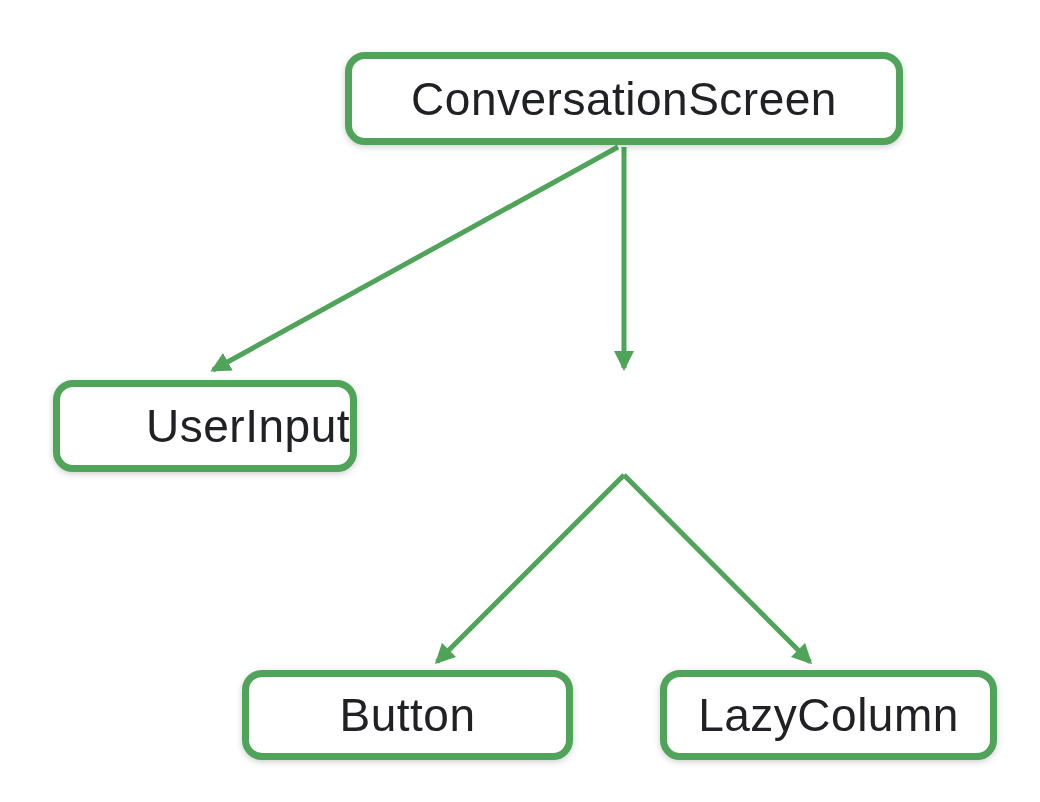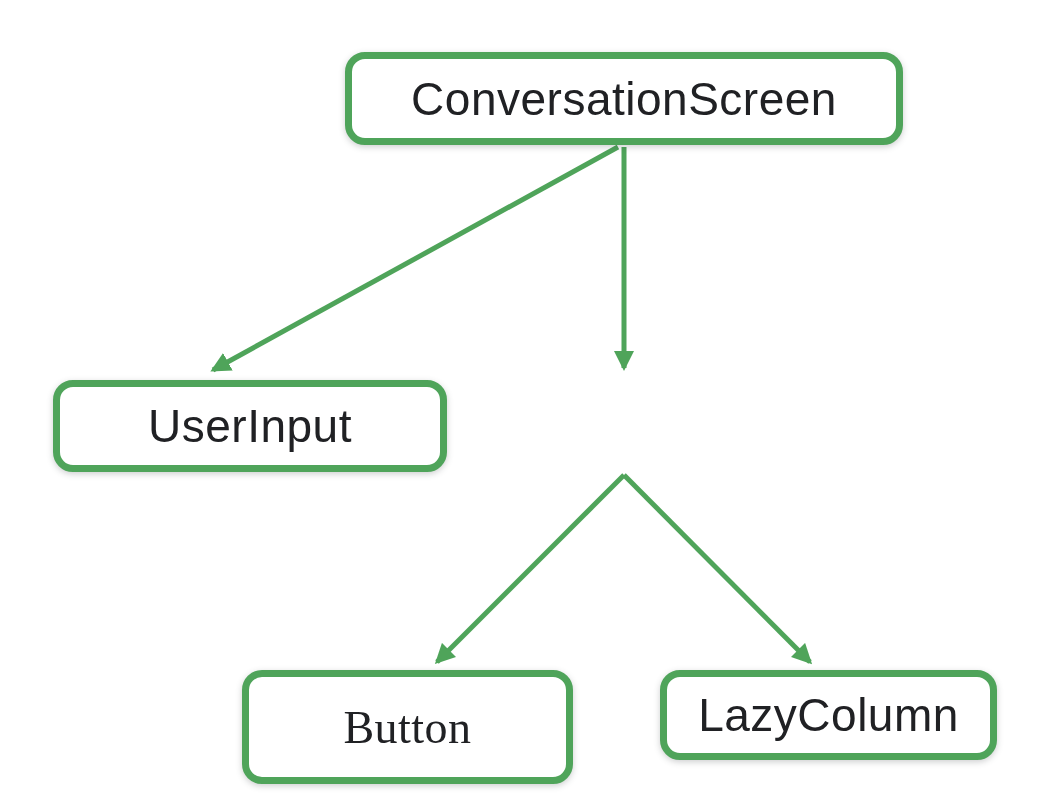--- a/index.html
+++ b/index.html
@@ -68,26 +68,26 @@
     <line x1="618" y1="147" x2="213" y2="370" marker-end="url(#arrowhead)"></line>
     <line x1="624" y1="147" x2="624" y2="368" marker-end="url(#arrowhead)"></line>
     <line x1="624" y1="475" x2="437" y2="662" marker-end="url(#arrowhead)"></line>
     <line x1="624" y1="475" x2="810" y2="662" marker-end="url(#arrowhead)"></line>
   </svg>
 
   <div class="node" style="left:345px; top:52px; width:558px; height:93px;">
     <span class="node-label">ConversationScreen</span>
   </div>
 
-  <div class="node" style="left:53px; top:380px; width:394px; height:92px;">
+  <div class="node" style="left:53px; top:380px; width:304px; height:92px;justify-content:flex-end;">
     <span class="node-label">UserInput</span>
   </div>
 
 
-  <div class="node" style="left:242px; top:670px; width:331px; height:114px;font-family:Liberation Serif, serif;">
+  <div class="node" style="left:242px; top:670px; width:331px; height:90px;">
     <span class="node-label">Button</span>
   </div>
 
   <div class="node" style="left:660px; top:670px; width:337px; height:90px;justify-content:center;">
     <span class="node-label">LazyColumn</span>
   </div>
 
 </div>
 
 </body></html>

